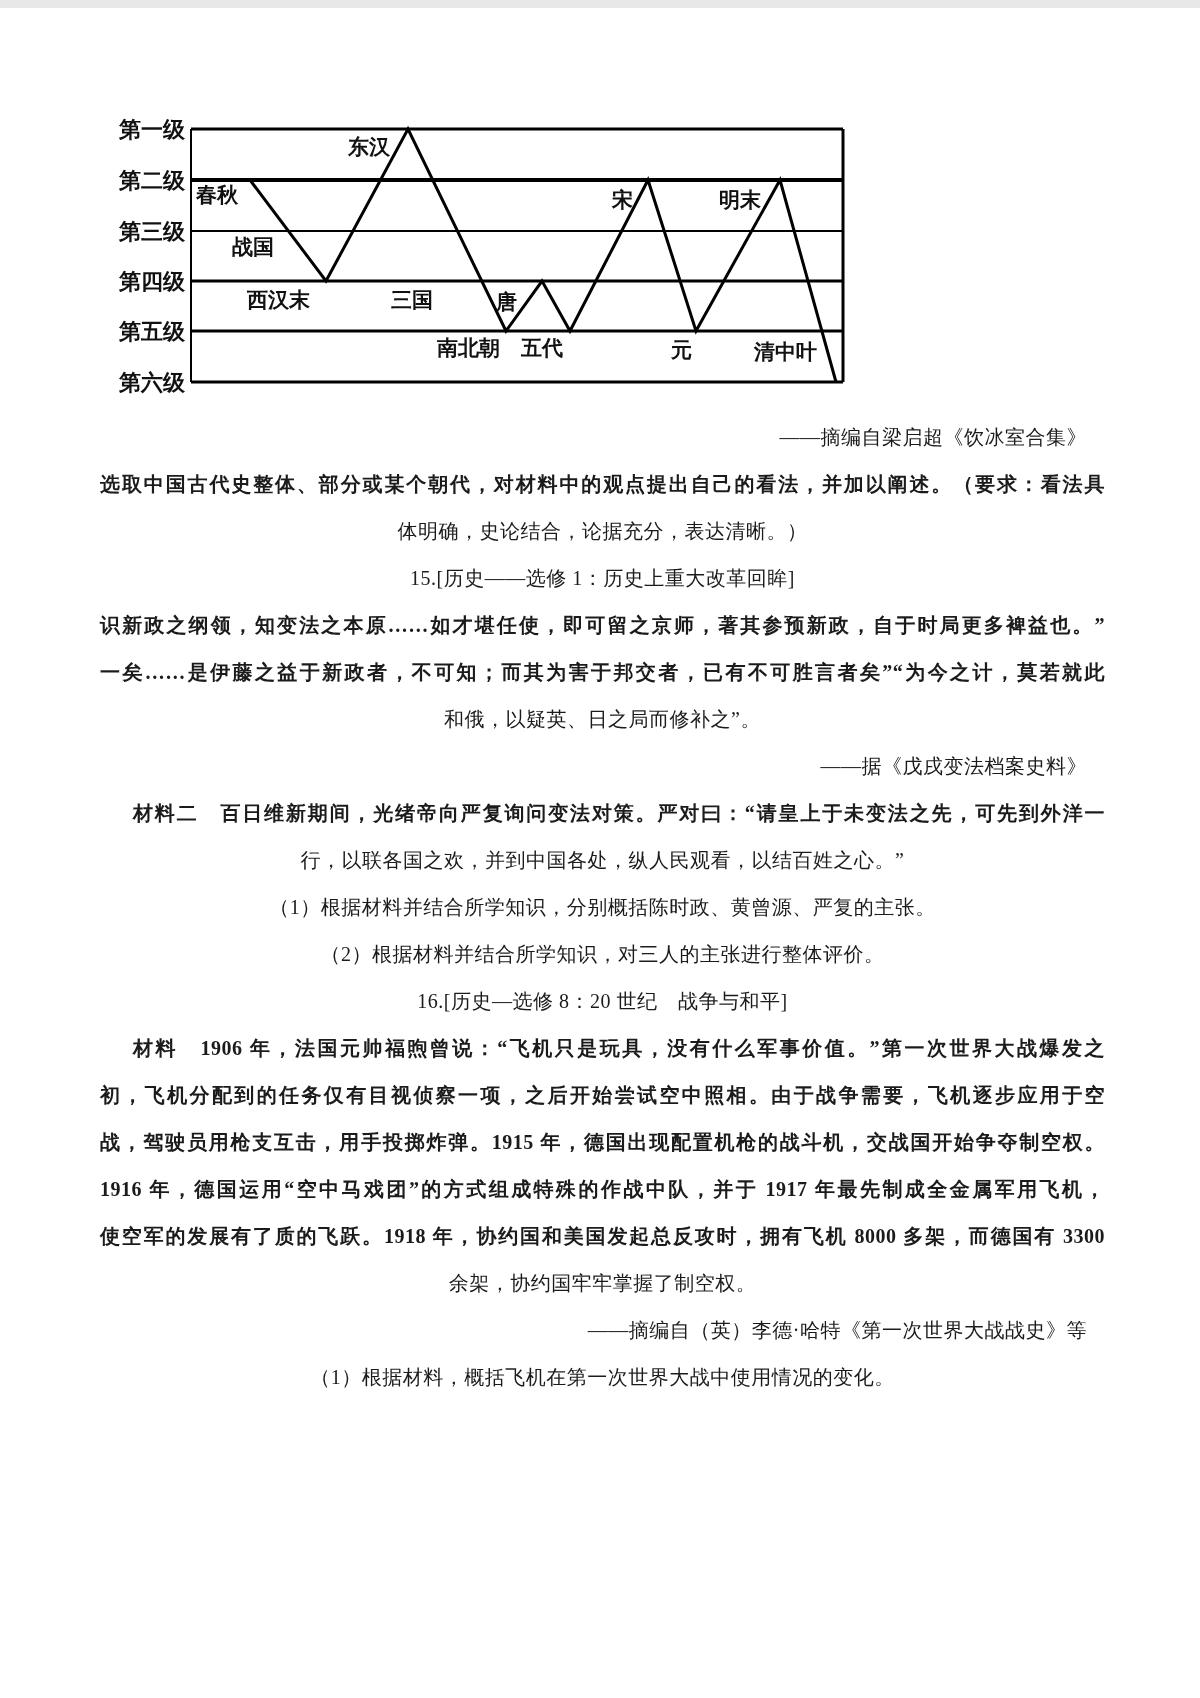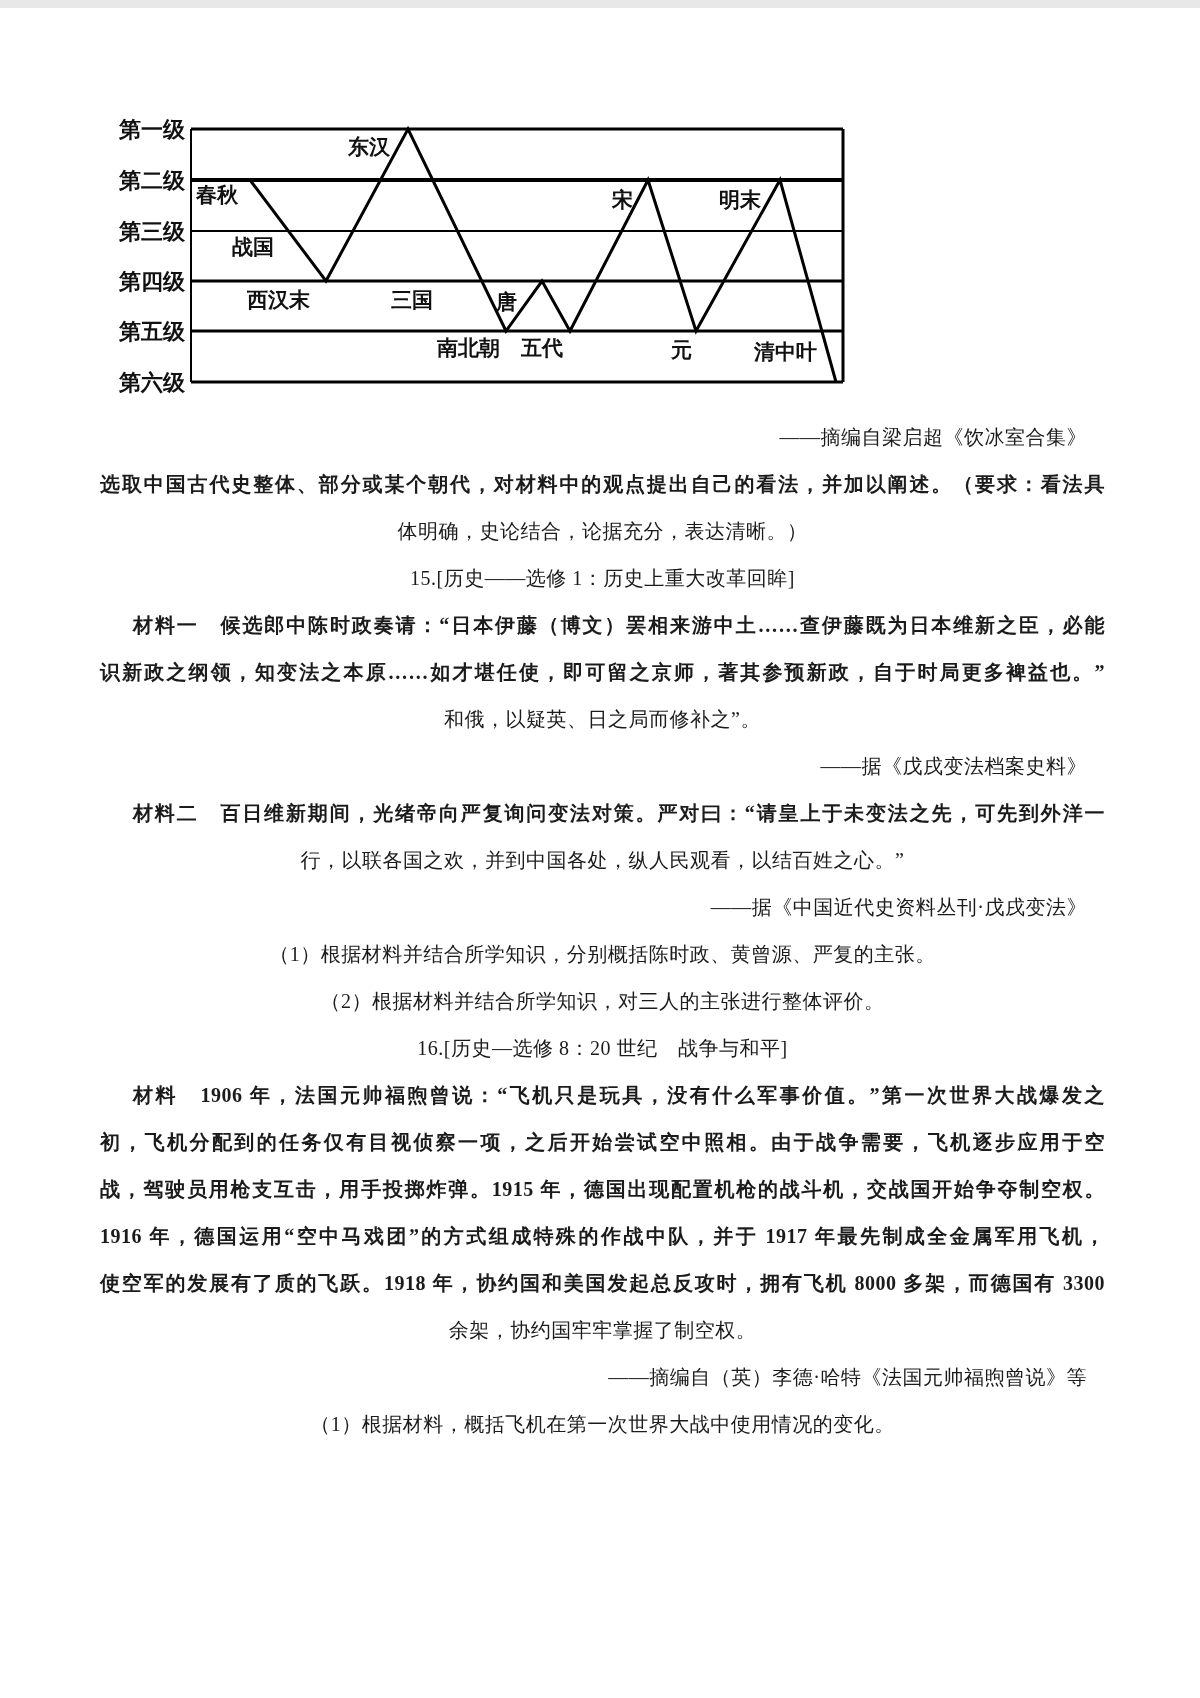--- a/index.html
+++ b/index.html
@@ -60,32 +60,31 @@
       <text x="612" y="199" class="dyn-label">宋</text>
       <text x="671" y="349" class="dyn-label">元</text>
       <text x="719" y="199" class="dyn-label">明末</text>
       <text x="754" y="351" class="dyn-label">清中叶</text>
     </svg>
   <div id="text-block" class="text-block">
       <div class="line right">——摘编自梁启超《饮冰室合集》</div>
       <div class="line just">选取中国古代史整体、部分或某个朝代，对材料中的观点提出自己的看法，并加以阐述。（要求：看法具</div>
       <div class="line left">体明确，史论结合，论据充分，表达清晰。）</div>
       <div class="line left">15.[历史——选修 1：历史上重大改革回眸]</div>
-      <div class="line justi">材料一　候选郎中陈时政奏请：“日本伊藤（博文）罢相来游中土……查伊藤既为日本维新之臣，必能</div>
       <div class="line just">识新政之纲领，知变法之本原……如才堪任使，即可留之京师，著其参预新政，自于时局更多裨益也。”</div>
+      <div class="line just">一矣……是伊藤之益于新政者，不可知；而其为害于邦交者，已有不可胜言者矣”“为今之计，莫若就此</div>
       <div class="line left">和俄，以疑英、日之局而修补之”。</div>
       <div class="line right">——据《戊戌变法档案史料》</div>
       <div class="line justi">材料二　百日维新期间，光绪帝向严复询问变法对策。严对曰：“请皇上于未变法之先，可先到外洋一</div>
       <div class="line left">行，以联各国之欢，并到中国各处，纵人民观看，以结百姓之心。”</div>
-      <div class="line right">——据《中国近代史资料丛刊·戊戌变法》</div>
       <div class="line left">（1）根据材料并结合所学知识，分别概括陈时政、黄曾源、严复的主张。</div>
       <div class="line left">（2）根据材料并结合所学知识，对三人的主张进行整体评价。</div>
       <div class="line left">16.[历史—选修 8：20 世纪　战争与和平]</div>
       <div class="line justi">材料　1906 年，法国元帅福煦曾说：“飞机只是玩具，没有什么军事价值。”第一次世界大战爆发之</div>
       <div class="line just">初，飞机分配到的任务仅有目视侦察一项，之后开始尝试空中照相。由于战争需要，飞机逐步应用于空</div>
       <div class="line just">战，驾驶员用枪支互击，用手投掷炸弹。1915 年，德国出现配置机枪的战斗机，交战国开始争夺制空权。</div>
       <div class="line just">1916 年，德国运用“空中马戏团”的方式组成特殊的作战中队，并于 1917 年最先制成全金属军用飞机，</div>
       <div class="line just">使空军的发展有了质的飞跃。1918 年，协约国和美国发起总反攻时，拥有飞机 8000 多架，而德国有 3300</div>
       <div class="line left">余架，协约国牢牢掌握了制空权。</div>
-      <div class="line right">——摘编自（英）李德·哈特《法国元帅福煦曾说》等</div>
+      <div class="line right">——摘编自（英）李德·哈特《第一次世界大战战史》等</div>
       <div class="line left">（1）根据材料，概括飞机在第一次世界大战中使用情况的变化。</div>
     </div>
 </div>
 
 </body></html>

